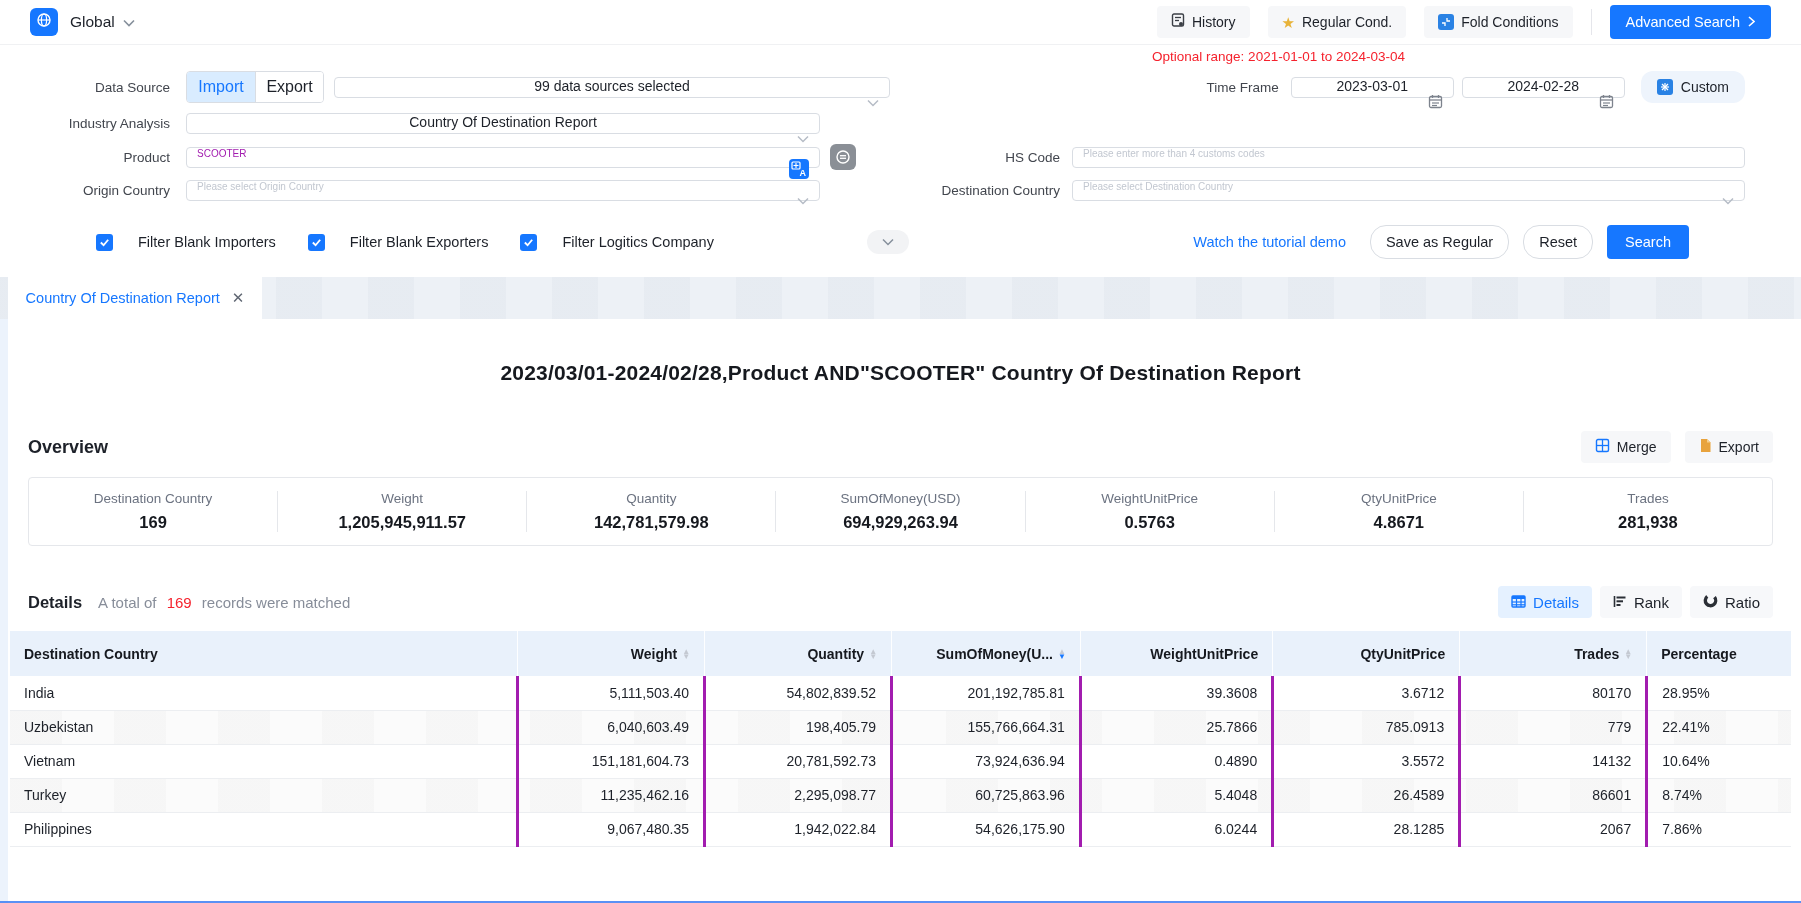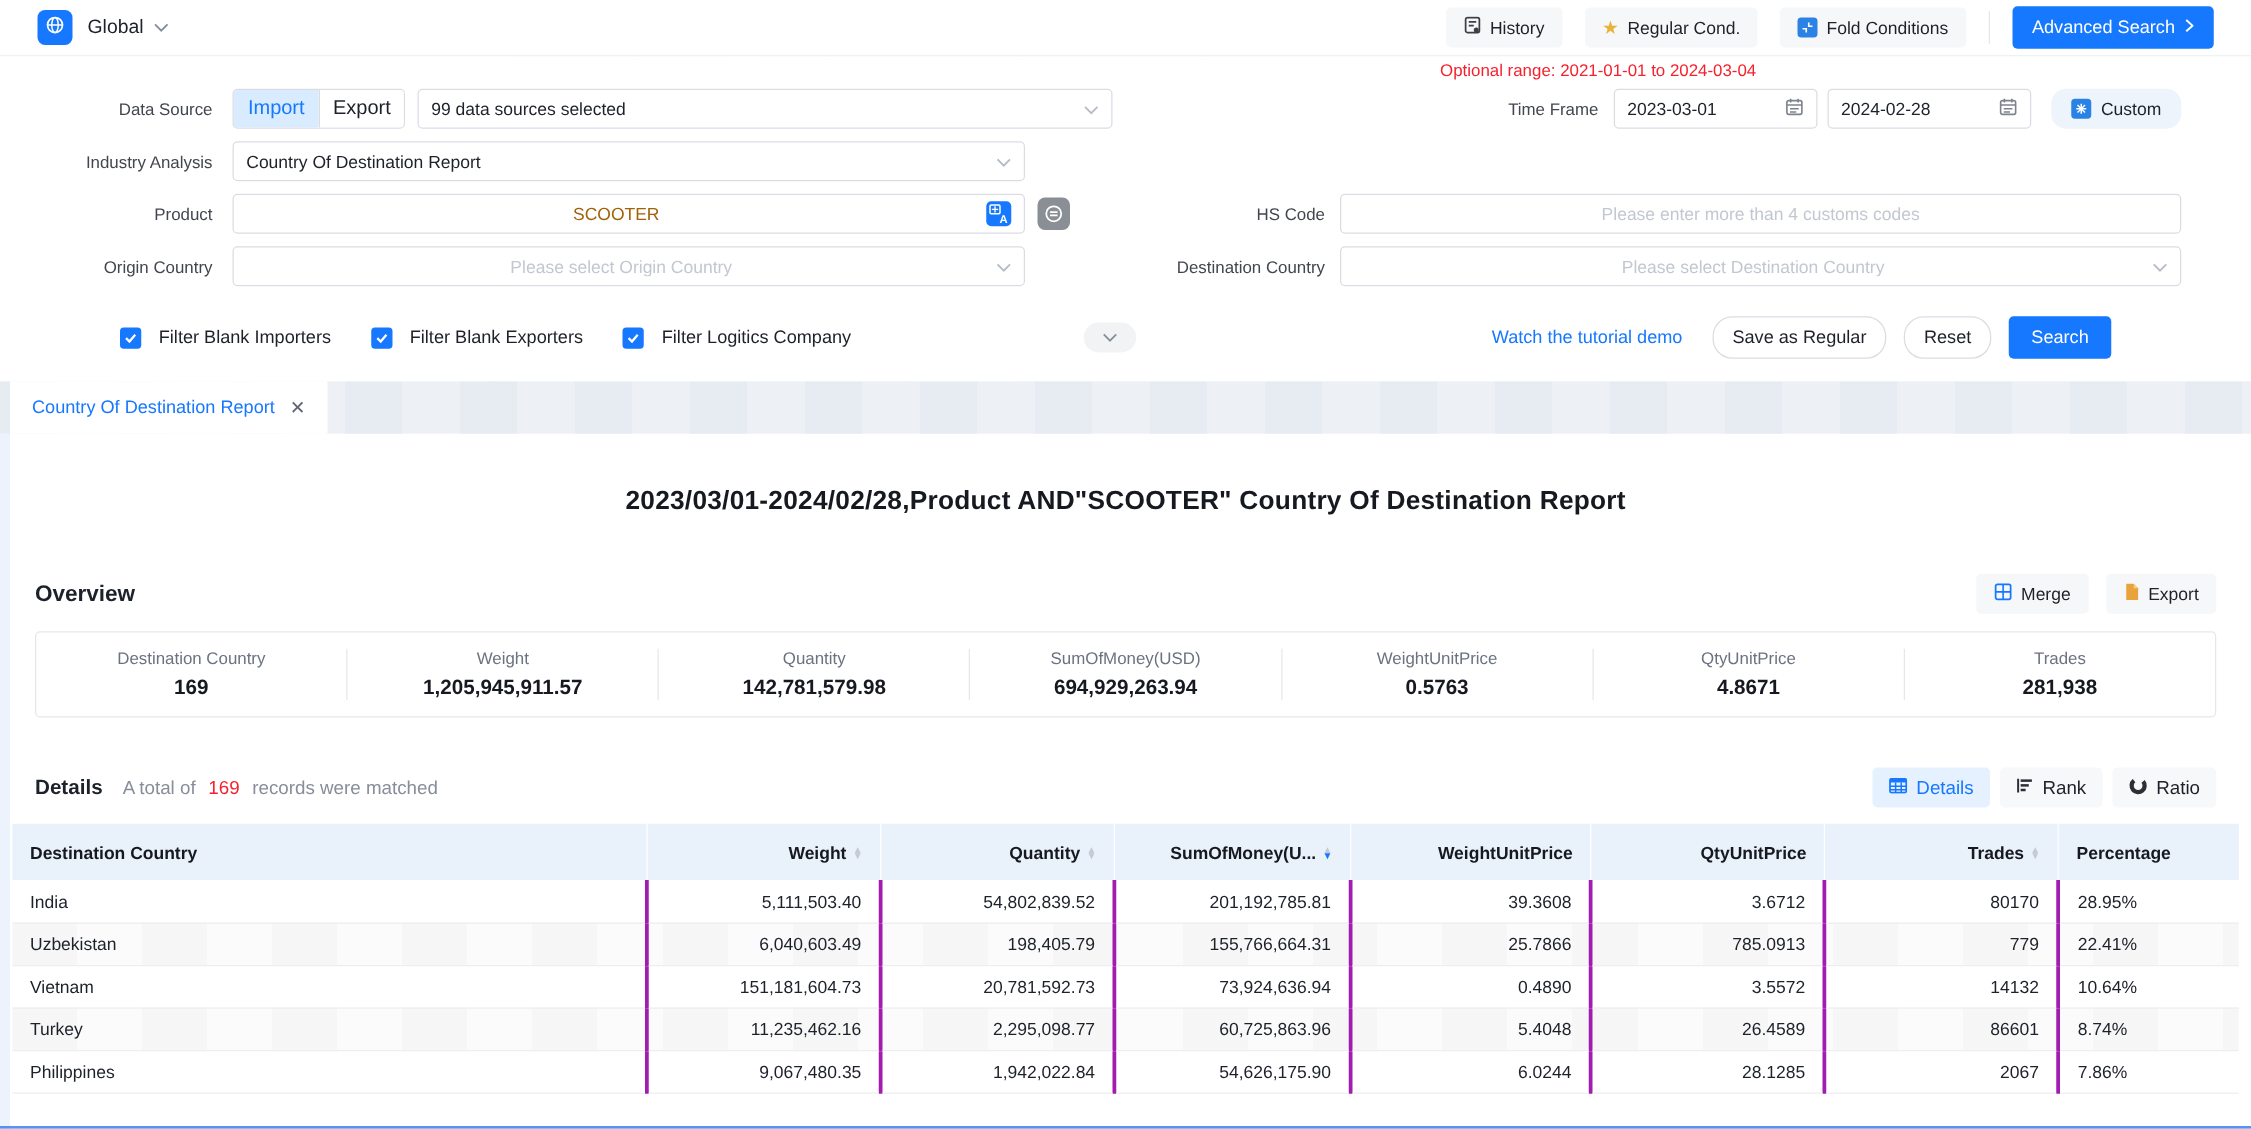--- a/index.html
+++ b/index.html
@@ -30,45 +30,45 @@
   .frow { display:flex; align-items:center; margin-bottom:10px; }
   .flabel { width:140px; text-align:right; margin-right:16px; font-size:13.5px; color:#42464e;
     flex:none; }
   .rlabel { margin-left:auto; width:175px; text-align:right; margin-right:12px;
     font-size:13.5px; color:#42464e; flex:none; }
   .seg { display:flex; border:1px solid #d9dde3; border-radius:4px; overflow:hidden; height:32px; flex:none; }
   .seg-opt { width:68px; display:flex; align-items:center; justify-content:center; font-size:16px;
     cursor:pointer; background:#fff; }
   .seg-opt.on { background:#d9ecff; color:#1677ff; }
   .seg-opt + .seg-opt { border-left:1px solid #d9dde3; }
-  .field { height:32px; border:1px solid #d9dde3; border-radius:4px; background:#fff;
-    display:flex; align-items:center; padding:0 10px; font-size:14px; position:relative; }
+  .field { height:21px; border:1px solid #d9dde3; border-radius:4px; background:#fff;
+    display:flex; align-items:center; padding:0 10px; font-size:14px; position:relative;flex-direction:column; }
   .field .val { color:#1d2129; }
   .field .chevr { margin-left:auto; }
   .w-select { width:556px; margin-left:10px; cursor:pointer; }
   .w-full { width:634px; }
   .w-right { width:673px; }
-  .inp { border:none; outline:none; font-size:14px; font-family:inherit; width:100%; color:#a16207;
-    background:transparent;text-align:center; }
+  .inp { border:none; outline:none; font-size:10px; font-family:inherit; width:100%; color:#a21caf;
+    background:transparent; }
   .inp::placeholder { color:#c2c7d0; }
   .translate-ic { width:20px; height:20px; background:#1677ff; border-radius:4px; flex:none;
     margin-left:auto; cursor:pointer; }
   .gray-ic { width:26px; height:26px; background:#8a8f96; border-radius:6px; margin-left:10px;
     flex:none; display:flex; align-items:center; justify-content:center; cursor:pointer; }
   .date-field { width:163px; flex:none; }
   .date-field + .date-field { margin-left:8px; }
   .cal { margin-left:auto; cursor:pointer; }
   .custom-btn { display:flex; align-items:center; gap:8px; height:32px; padding:0 16px;
     background:#eef4fc; border:none; border-radius:12px; font-size:14px; margin-left:16px;
     cursor:pointer; font-family:inherit; color:#1d2129; }
   .blue-sq { width:16px; height:16px; background:#2a82e4; border-radius:3px; display:flex;
     align-items:center; justify-content:center; flex:none; }
 
   .filters-row { position:relative; display:flex; align-items:center; padding:14px 56px 18px 66px; }
-  .cb-item { display:flex; align-items:center; gap:14px; margin-right:32px; cursor:pointer;
+  .cb-item { display:flex; align-items:center; gap:25px; margin-right:32px; cursor:pointer;
     font-size:14.5px; }
   .cbox { width:17px; height:17px; background:#1677ff; border-radius:3px; display:flex;
     align-items:center; justify-content:center; flex:none; }
   .collapse-pill { position:absolute; left:50%; transform:translateX(-50%); width:42px; height:24px;
     background:#f2f3f5; border-radius:12px; border:none; display:flex; align-items:center;
     justify-content:center; cursor:pointer; }
   .form-actions { margin-left:auto; display:flex; align-items:center; gap:14px; }
   .tut-link { color:#1677ff; font-size:14.5px; text-decoration:none; margin-right:10px; cursor:pointer; }
   .obtn { height:34px; padding:0 15px; background:#fff; border:1px solid #d9dde3; border-radius:16px;
     font-size:14.5px; cursor:pointer; font-family:inherit; color:#1d2129; }

